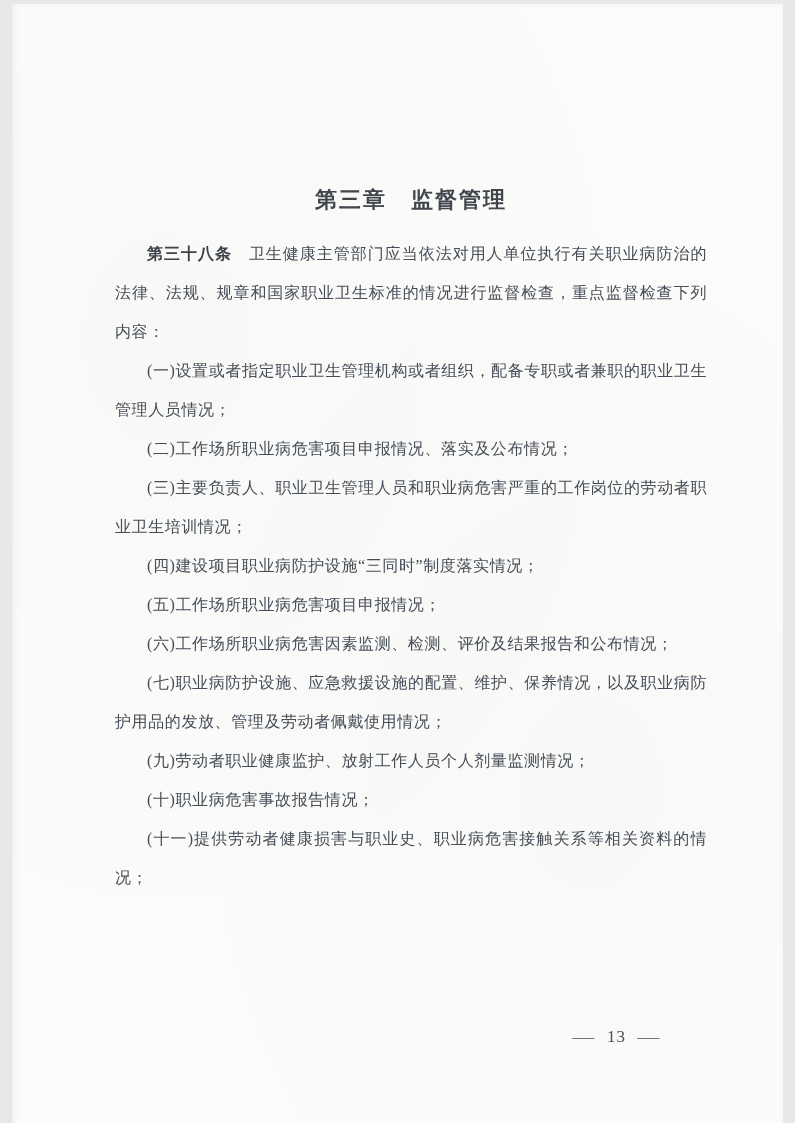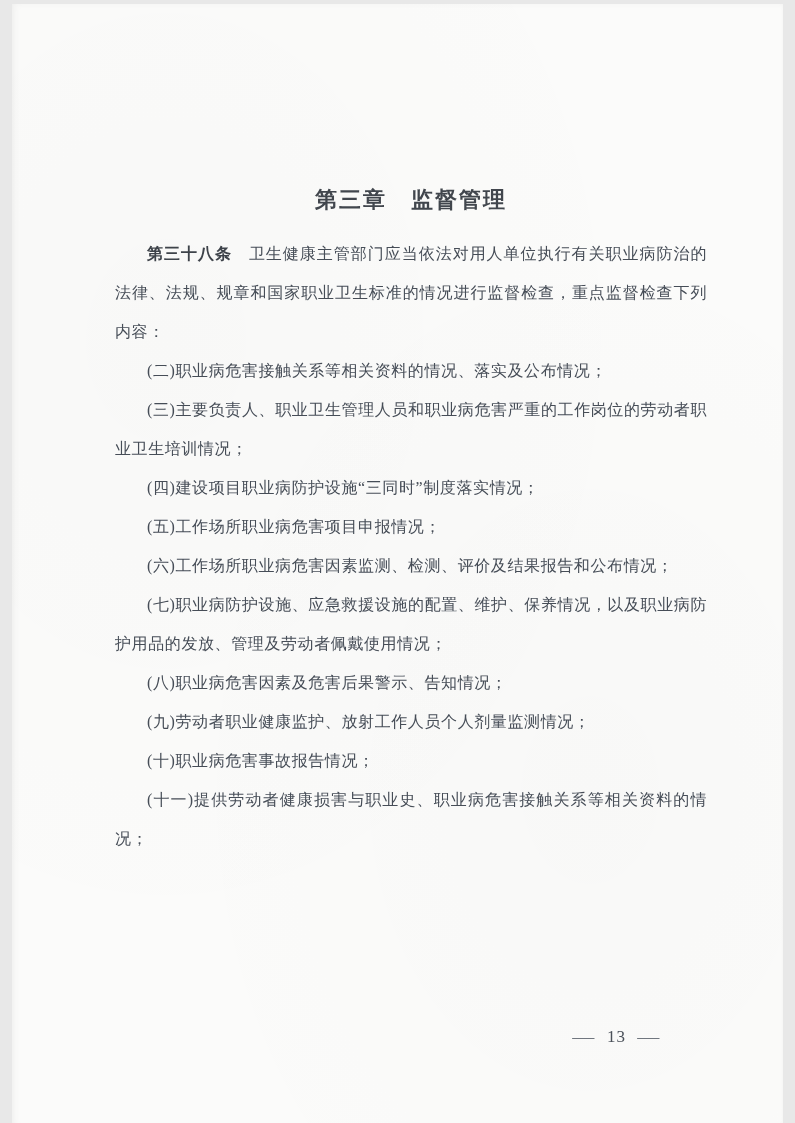--- a/index.html
+++ b/index.html
@@ -72,27 +72,27 @@
 </head>
 <body>
 
 <div class="page">
   <div class="content">
     <h1 class="chapter-title">第三章　监督管理</h1>
 
     <div class="body-text">
       <p><span class="article-label">第三十八条</span><span>　卫生健康主管部门应当依法对用人单位执行有关职业病防治的法律、法规、规章和国家职业卫生标准的情况进行监督检查，重点监督检查下列内容：</span></p>
 
-      <p>(二)职业病危害接触关系等相关资料的情况、落实及公布情况；</p>
+      <p>(一)设置或者指定职业卫生管理机构或者组织，配备专职或者兼职的职业卫生管理人员情况；</p>
+      <p>(二)工作场所职业病危害项目申报情况、落实及公布情况；</p>
       <p>(三)主要负责人、职业卫生管理人员和职业病危害严重的工作岗位的劳动者职业卫生培训情况；</p>
       <p>(四)建设项目职业病防护设施“三同时”制度落实情况；</p>
       <p>(五)工作场所职业病危害项目申报情况；</p>
       <p>(六)工作场所职业病危害因素监测、检测、评价及结果报告和公布情况；</p>
       <p>(七)职业病防护设施、应急救援设施的配置、维护、保养情况，以及职业病防护用品的发放、管理及劳动者佩戴使用情况；</p>
-      <p>(八)职业病危害因素及危害后果警示、告知情况；</p>
       <p>(九)劳动者职业健康监护、放射工作人员个人剂量监测情况；</p>
       <p>(十)职业病危害事故报告情况；</p>
       <p>(十一)提供劳动者健康损害与职业史、职业病危害接触关系等相关资料的情况；</p>
     </div>
   </div>
 
   <div class="page-number">
     <span class="dash">—</span>
     <span>13</span>
     <span class="dash">—</span>

